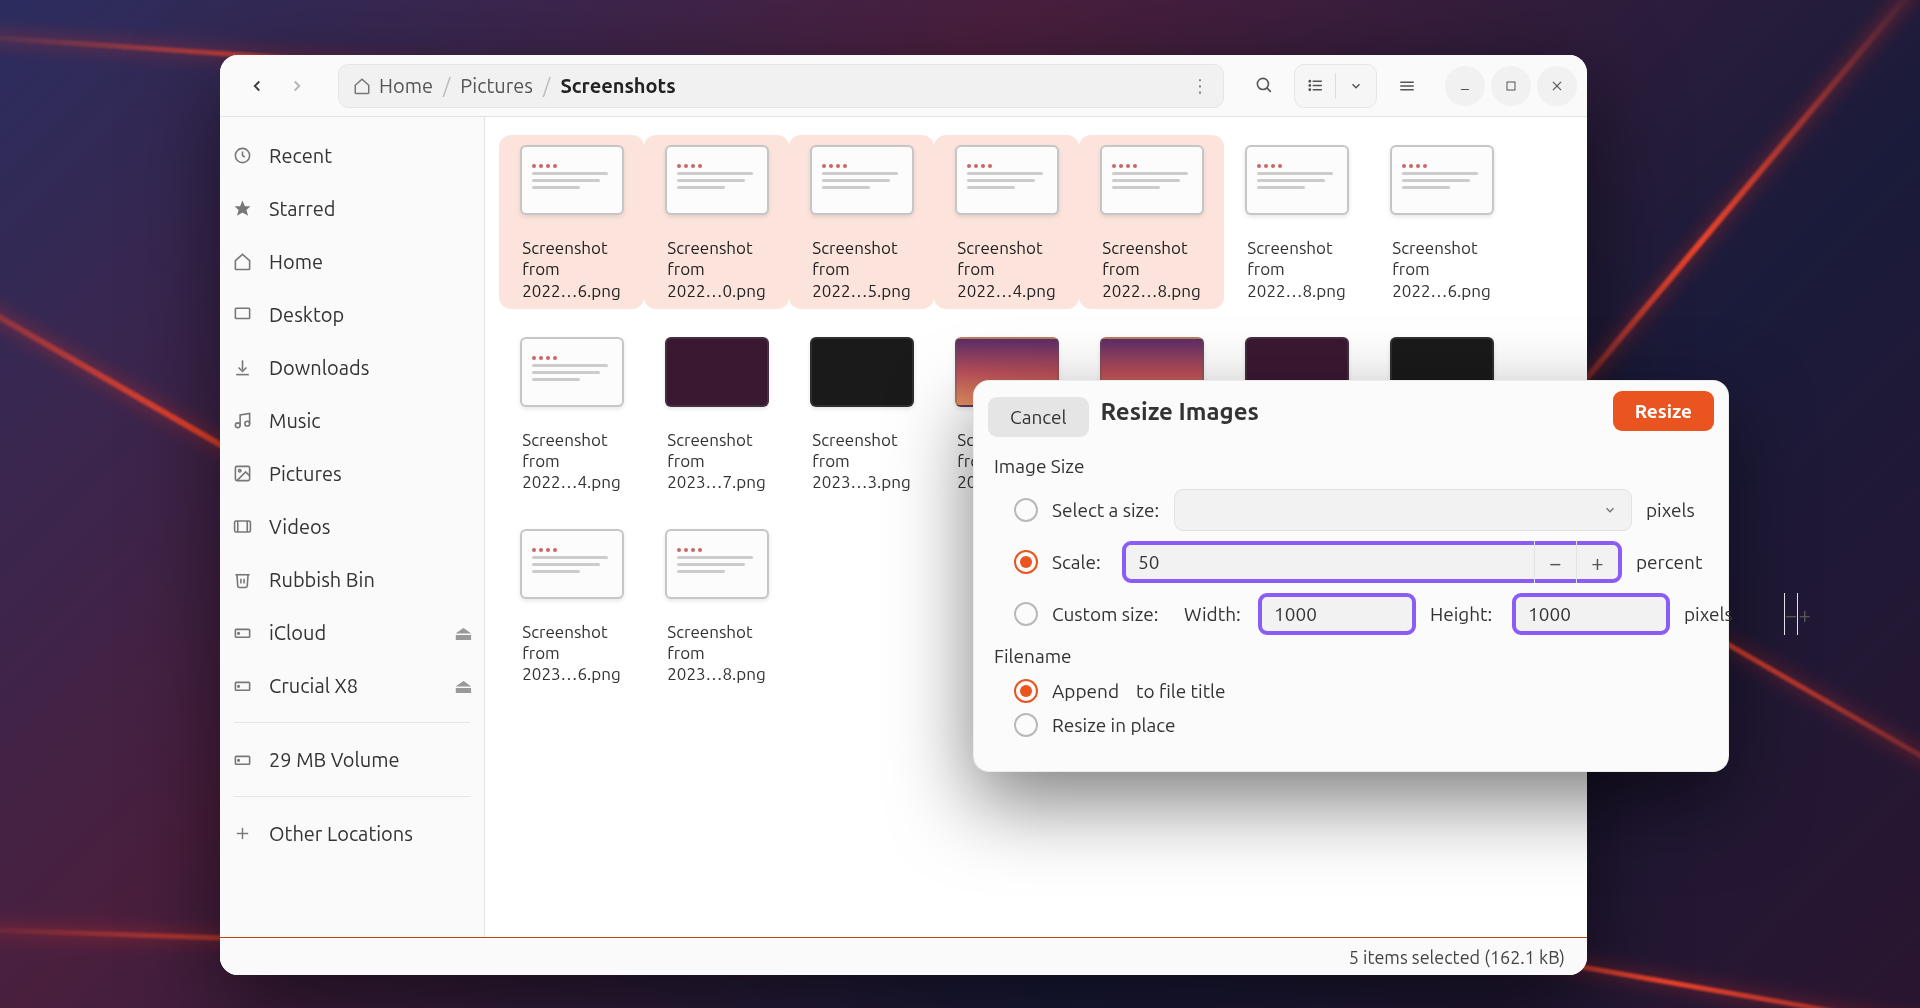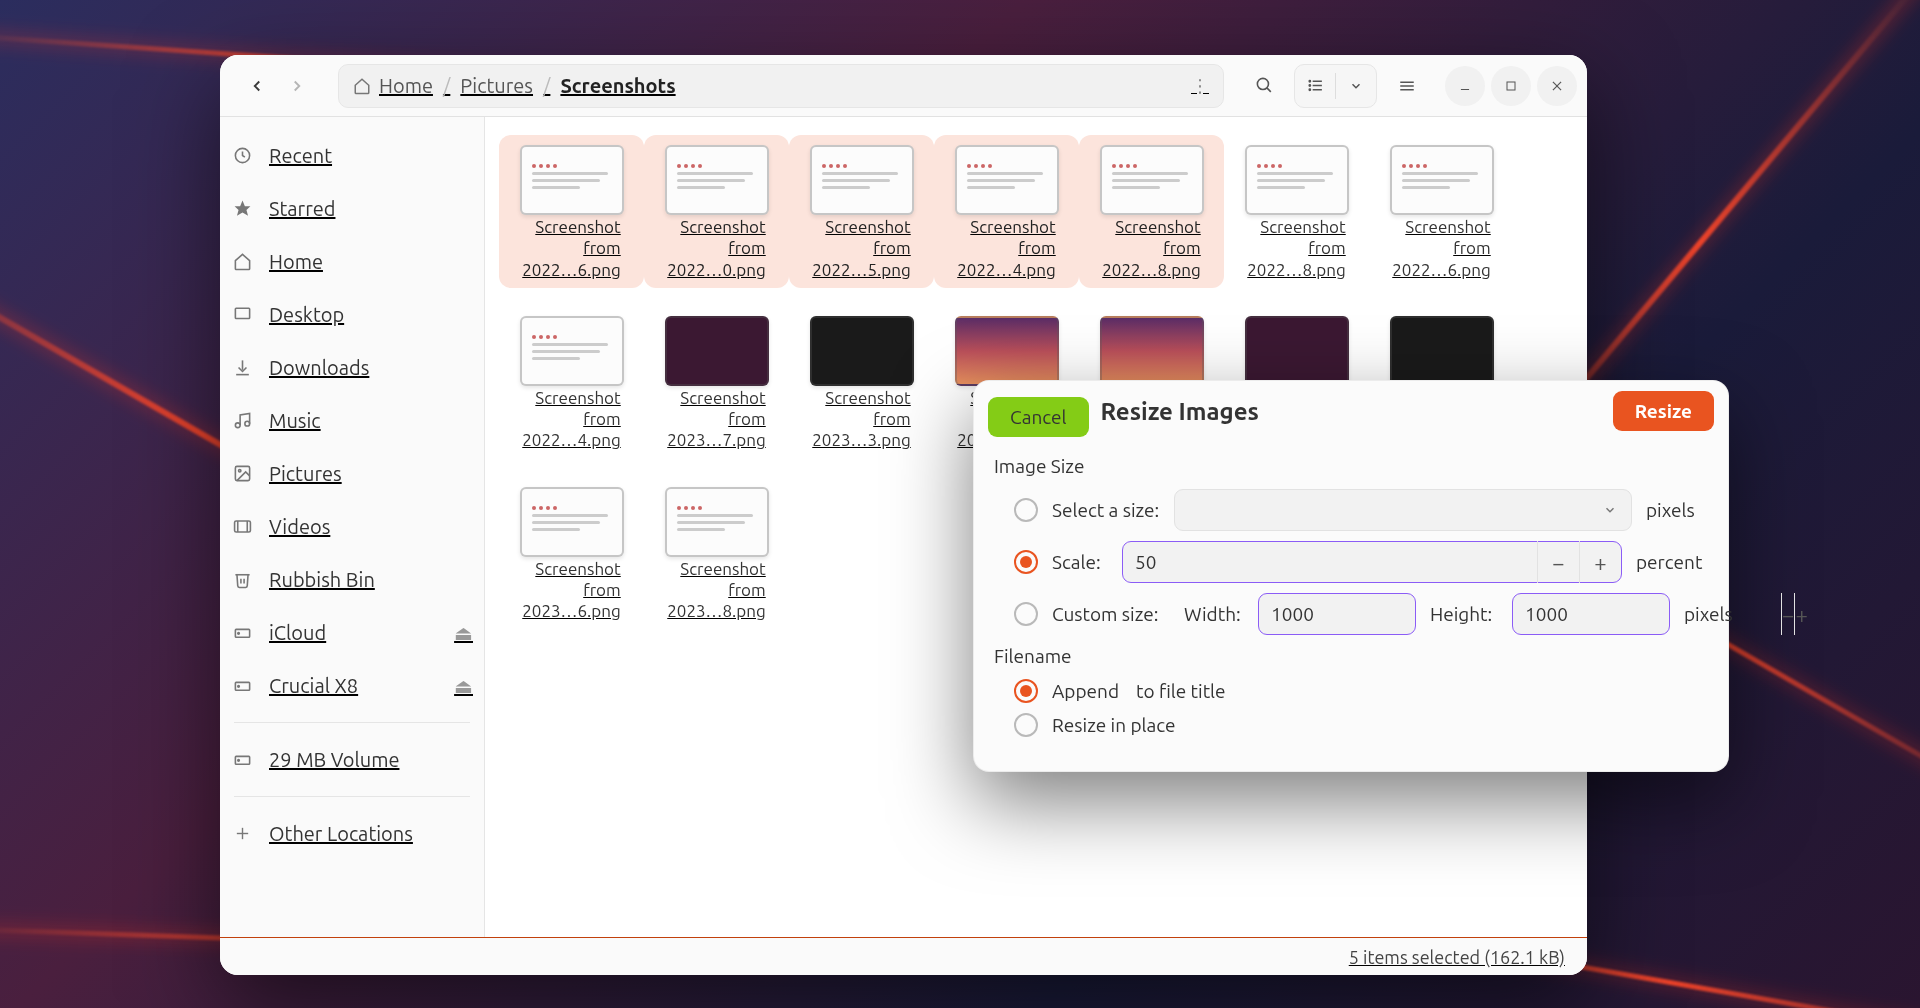--- a/index.html
+++ b/index.html
@@ -22,21 +22,21 @@
 .s6 { width: 900px; height: 5px; top: 980px; right: -200px; transform: rotate(10deg);}
 
 .window {
   position: absolute;
   left: 220px; top: 55px;
   width: 1367px; height: 920px;
   background: #ffffff;
   border-radius: 18px;
   box-shadow: 0 30px 90px rgba(0,0,0,0.55);
   overflow: hidden;
-  display: flex; flex-direction: column; text-decoration: underline;
+  display: flex; flex-direction: column;
 }
 
 .titlebar {
   height: 62px;
   background: #fafafa;
   border-bottom: 1px solid #e2e2e2;
   display: flex; align-items: center;
   padding: 0 10px;
   gap: 8px;
 }
@@ -69,45 +69,45 @@
 .file.sel { background:#fce4dc; }
 .thumb { width:104px; height:70px; background:#fff; border:2px solid #5a5a5a55; border-radius:6px; box-shadow:0 2px 4px rgba(0,0,0,0.1); display:flex;align-items:center;justify-content:center; overflow:hidden;}
 .thumb.dark{background:#3b1832;}
 .thumb.black{background:#1a1a1a;}
 .thumb.sunset{background:linear-gradient(#5b2d66,#b94f5a,#e8915e);}
 .thumb.light{background:#fcfcfc;}
 .thumb-inner-bars{width:80%;height:60%;display:flex;flex-direction:column;gap:4px;padding-top:4px;}
 .bar{height:3px;background:#ccc;border-radius:2px;}
 .bar.s{width:60%;} .bar.m{width:85%;} .bar.l{width:95%;}
 .dots{display:flex;gap:3px;}.dot{width:4px;height:4px;border-radius:50%;background:#c66;}
-.fname{font-size:17px;color:#333;text-align:right;line-height:1.25;margin-top:1px;}
+.fname{font-size:17px;color:#333;text-align:left;line-height:1.25;margin-top:22px;}
 .file.sel .fname{color:#222;}
 
 .statusbar{height:38px;border-top:1px solid #c2410c;display:flex;align-items:center;justify-content:flex-end;padding:0 22px;font-size:18px;color:#444;background:#fafafa;}
 
 
 .dialog {
   position:absolute; left:973px; top:380px; width:756px;
   background:#fbfbfb; border-radius:16px; box-shadow:0 30px 80px rgba(0,0,0,0.5);
   border:1px solid rgba(0,0,0,0.06);
 }
 .dlg-header{height:60px;display:flex;align-items:center;padding:0 14px;gap:12px;}
 .btn{height:40px;padding:0 22px;border-radius:9px;font-size:19px;display:flex;align-items:center;border:none;}
-.btn.cancel{background:#84cc16;color:#333;margin-top:12px;}
+.btn.cancel{background:#e5e5e5;color:#333;margin-top:12px;}
 .btn.primary{background:#e95420;color:#fff;font-weight:600;}
 .dlg-title{flex:1;text-align:left;font-size:24px;font-weight:700;color:#333;}
 .dlg-body{padding:6px 20px 24px;}
 .section-label{font-weight:400;font-size:19px;color:#333;margin:8px 0 12px;}
 .row{display:flex;align-items:center;gap:14px;margin:10px 0 10px 20px;font-size:19px;color:#333;}
 .radio{width:24px;height:24px;border:2px solid #b9b9b9;border-radius:50%;display:inline-flex;align-items:center;justify-content:center;flex-shrink:0;}
 .radio.checked{border-color:#e95420;}
 .radio.checked::after{content:"";width:12px;height:12px;border-radius:50%;background:#e95420;}
 .field-label{min-width:108px;}
 .select{flex:1;height:42px;background:#f2f2f2;border:1px solid #e2e2e2;border-radius:9px;display:flex;align-items:center;justify-content:flex-end;padding:0 14px;color:#777;}
-.spin{display:flex;align-items:center;background:#f2f2f2;border:1px solid #8b5cf6;border-radius:9px;height:42px;}
+.spin{display:flex;align-items:center;background:#f2f2f2;border:4px solid #8b5cf6;border-radius:9px;height:42px;}
 .spin input{flex:1;border:none;background:transparent;font-size:19px;padding:0 12px;outline:none;color:#333;}
 .spin .step{width:42px;height:42px;display:flex;align-items:center;justify-content:center;border-left:1px solid #e2e2e2;color:#555;font-size:22px;}
 .small-spin{width:158px;}
 .big-spin{flex:1;}
 .txt{flex:1;height:42px;background:#f2f2f2;border:1px solid #e2e2e2;border-radius:9px;padding:0 14px;font-size:19px;color:#333;}
 .unit{min-width:62px;}
 .wl{min-width:60px;}
 
 svg{display:block;}
 </style>

